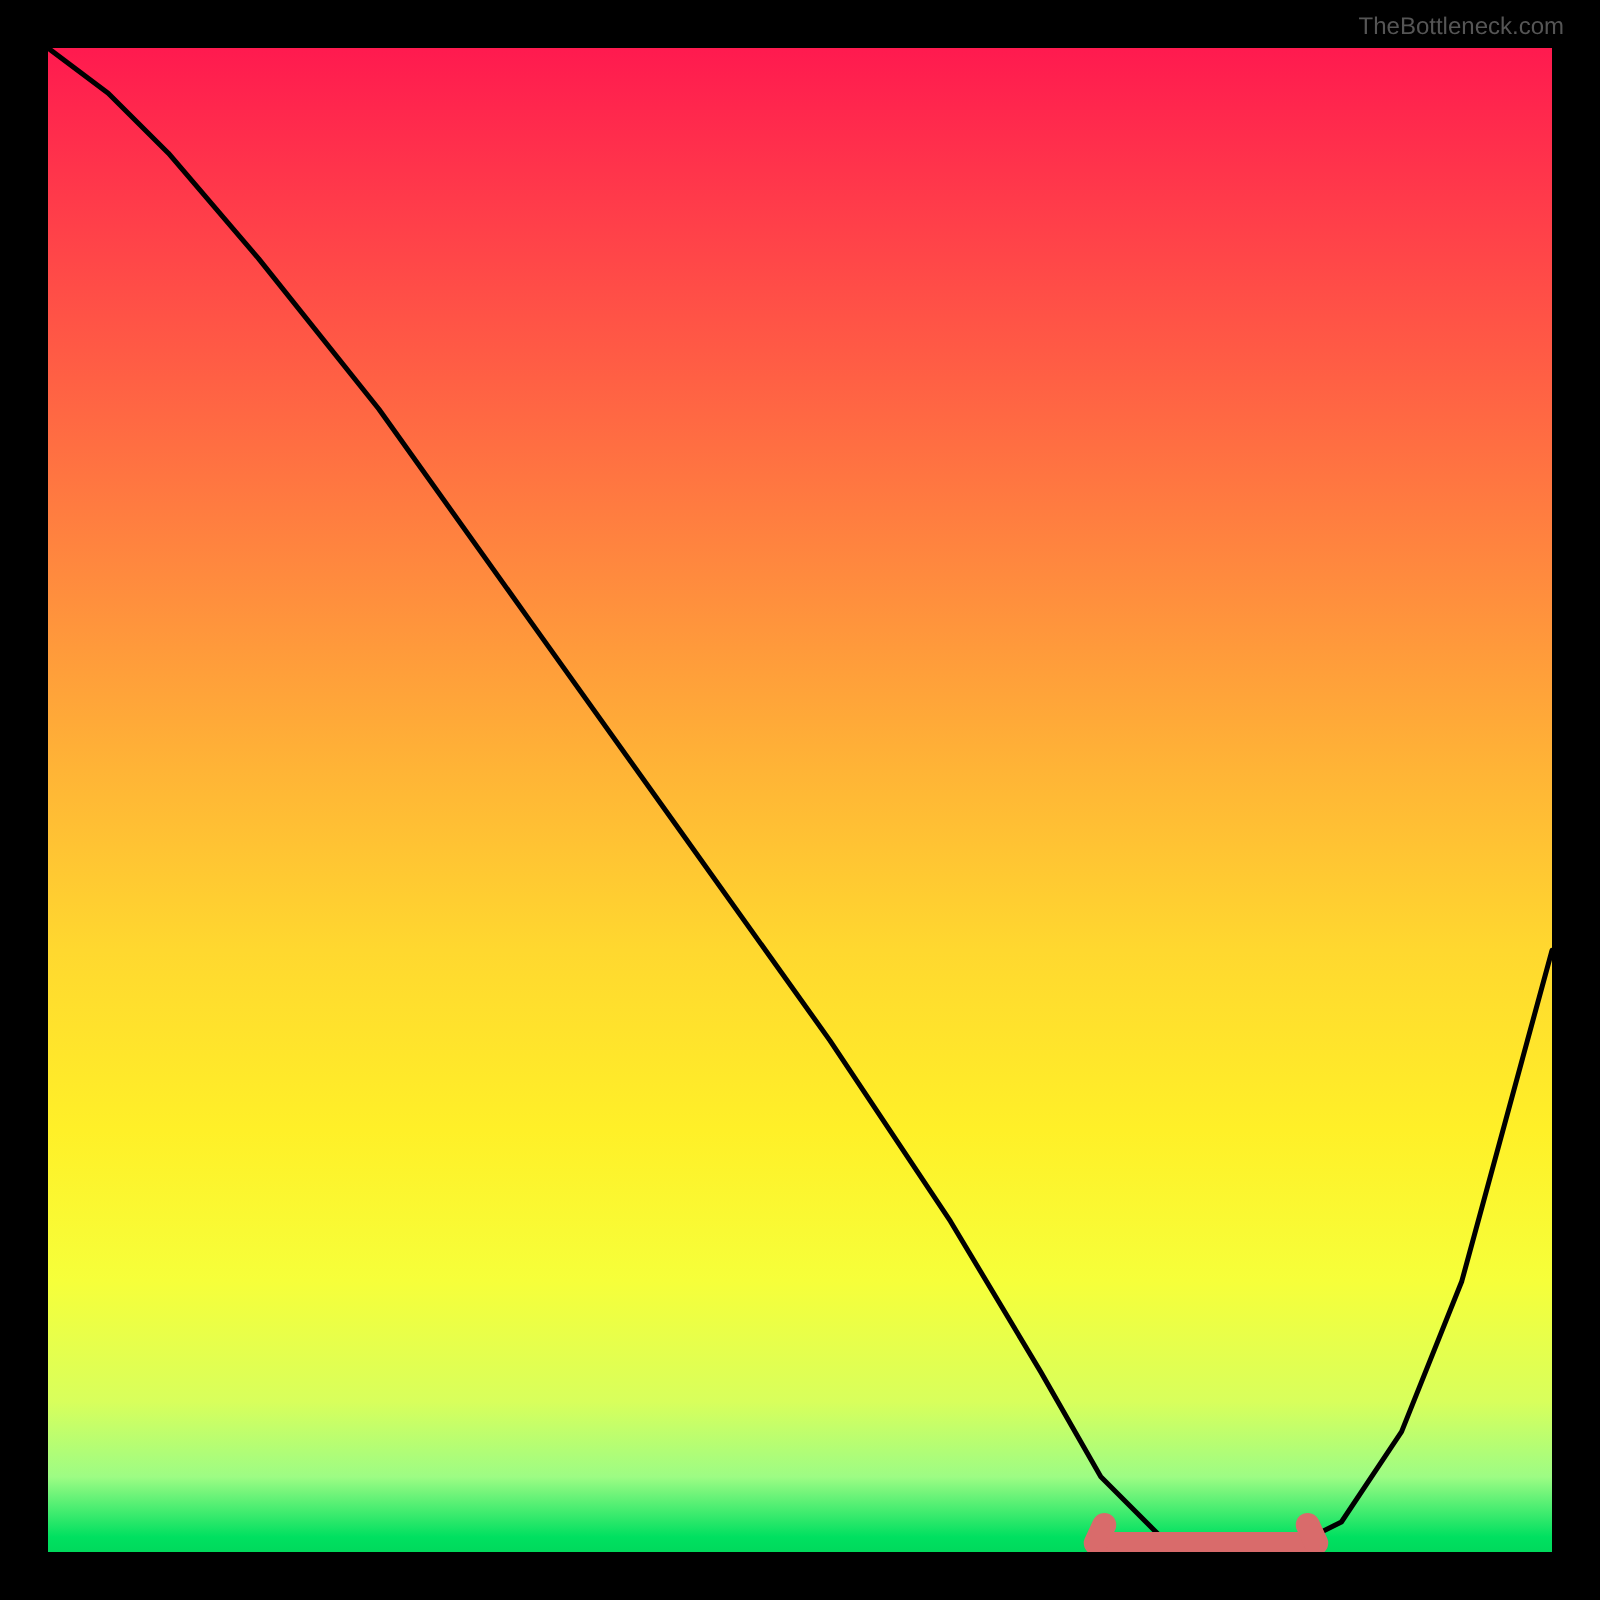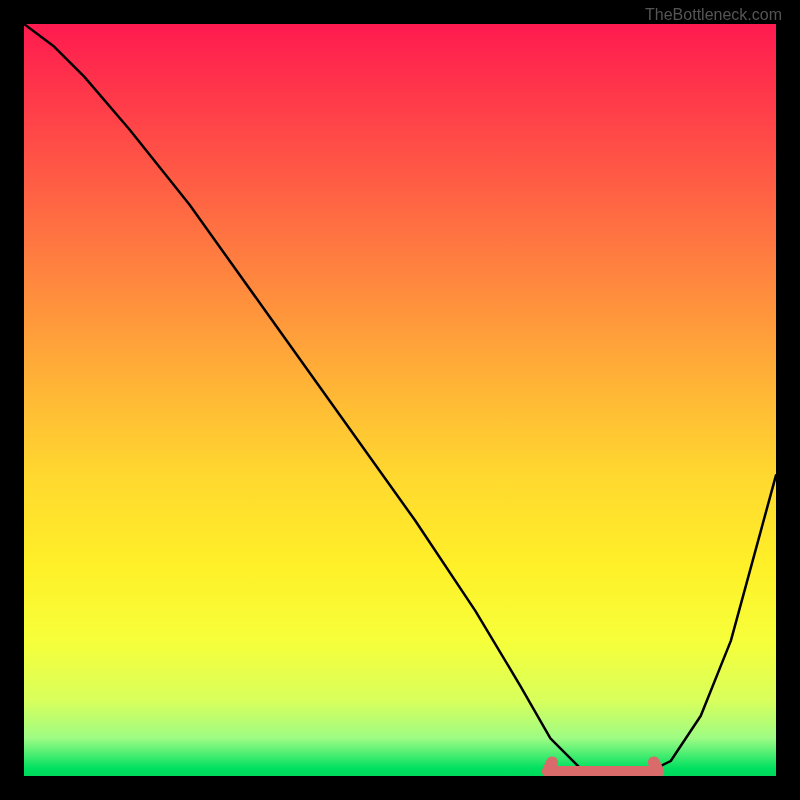--- a/index.html
+++ b/index.html
@@ -8,21 +8,21 @@
     height: 800px;
     background: #000;
     position: relative;
     font-family: Arial, sans-serif;
   }
   .watermark {
     position: absolute;
     top: 6px;
     right: 18px;
     color: #555;
-    font-size: 16px;
+    font-size: 12px;
     font-weight: 500;
     z-index: 10;
   }
   .plot-area {
     position: absolute;
     left: 24px;
     top: 24px;
     width: 752px;
     height: 752px;
     background: linear-gradient(to bottom,

